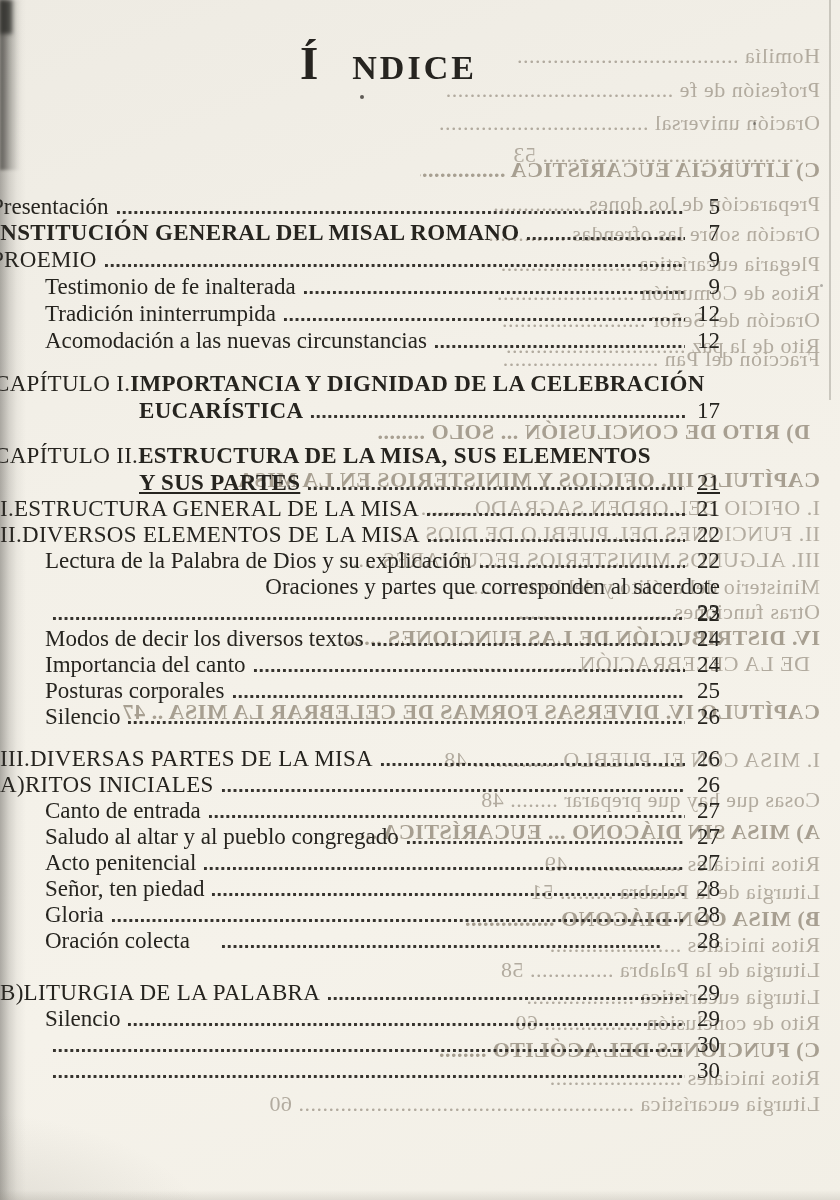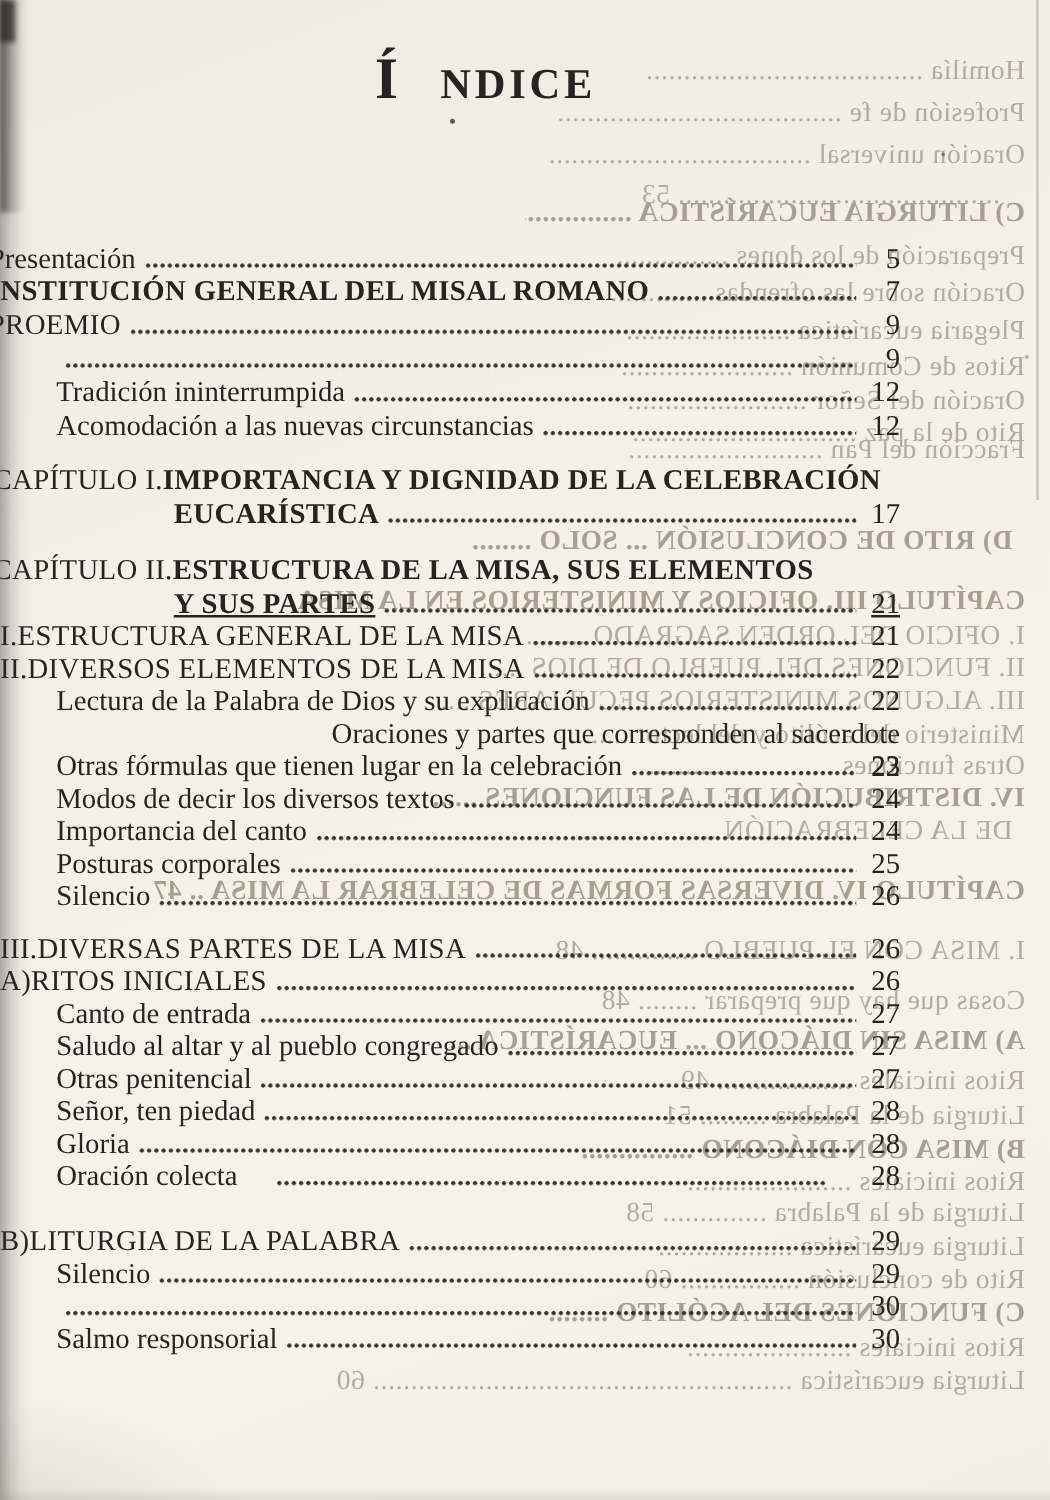--- a/index.html
+++ b/index.html
@@ -146,20 +146,21 @@
         <span class="lbl bold caps">INSTITUCIÓN GENERAL DEL MISAL ROMANO</span>
         <span class="dots"></span>
         <span class="pg">7</span>
       </div>
       <div class="row" style="left: -9px; top: 246px; width: 729px;">
         <span class="lbl caps">PROEMIO</span>
         <span class="dots"></span>
         <span class="pg">9</span>
       </div>
       <div class="row" style="left: 45px; top: 273px; width: 675px;">
+        <span class="lbl">Testimonio de fe inalterada</span>
         <span class="dots"></span>
         <span class="pg">9</span>
       </div>
       <div class="row" style="left: 45px; top: 300px; width: 675px;">
         <span class="lbl">Tradición ininterrumpida</span>
         <span class="dots"></span>
         <span class="pg">12</span>
       </div>
       <div class="row" style="left: 45px; top: 327px; width: 675px;">
         <span class="lbl">Acomodación a las nuevas circunstancias</span>
@@ -200,21 +201,20 @@
         <span class="lbl">Lectura de la Palabra de Dios y su explicación</span>
         <span class="dots"></span>
         <span class="pg">22</span>
       </div>
       <div class="row" style="left: 45px; top: 573px; width: 675px; flex-direction: column;">
         <span class="lbl">Oraciones y partes que corresponden al sacerdote</span>
         <span class="dots"></span>
         <span class="pg">22</span>
       </div>
       <div class="row" style="left: 45px; top: 599px; width: 675px;">
-        <span class="lbl">Otras fórmulas que tienen lugar en la celebración</span>
         <span class="dots"></span>
         <span class="pg">23</span>
       </div>
       <div class="row" style="left: 45px; top: 625px; width: 675px;">
         <span class="lbl">Modos de decir los diversos textos</span>
         <span class="dots"></span>
         <span class="pg">24</span>
       </div>
       <div class="row" style="left: 45px; top: 651px; width: 675px;">
         <span class="lbl">Importancia del canto</span>
@@ -247,21 +247,21 @@
         <span class="lbl">Canto de entrada</span>
         <span class="dots"></span>
         <span class="pg">27</span>
       </div>
       <div class="row" style="left: 45px; top: 823px; width: 675px;">
         <span class="lbl">Saludo al altar y al pueblo congregado</span>
         <span class="dots"></span>
         <span class="pg">27</span>
       </div>
       <div class="row" style="left: 45px; top: 849px; width: 675px;">
-        <span class="lbl">Otras penitencial</span>
+        <span class="lbl">Acto penitencial</span>
         <span class="dots"></span>
         <span class="pg">27</span>
       </div>
       <div class="row" style="left: 45px; top: 875px; width: 675px;">
         <span class="lbl">Señor, ten piedad</span>
         <span class="dots"></span>
         <span class="pg">28</span>
       </div>
       <div class="row" style="left: 45px; top: 901px; width: 675px;">
         <span class="lbl">Gloria</span>
@@ -282,21 +282,20 @@
       <div class="row" style="left: 45px; top: 1005px; width: 675px;">
         <span class="lbl">Silencio</span>
         <span class="dots"></span>
         <span class="pg">29</span>
       </div>
       <div class="row" style="left: 45px; top: 1031px; width: 675px;">
         <span class="dots"></span>
         <span class="pg">30</span>
       </div>
       <div class="row" style="left: 45px; top: 1057px; width: 675px;">
-        <span class="lbl">Salmo responsorial</span>
         <span class="dots"></span>
         <span class="pg">30</span>
       </div>
     </div>
 
   <div id="artifact-layer">
     <div class="edge-left"></div>
     <div class="edge-left-top"></div>
     <div class="corner-top-left"></div>
     <div class="crease-right"></div>

